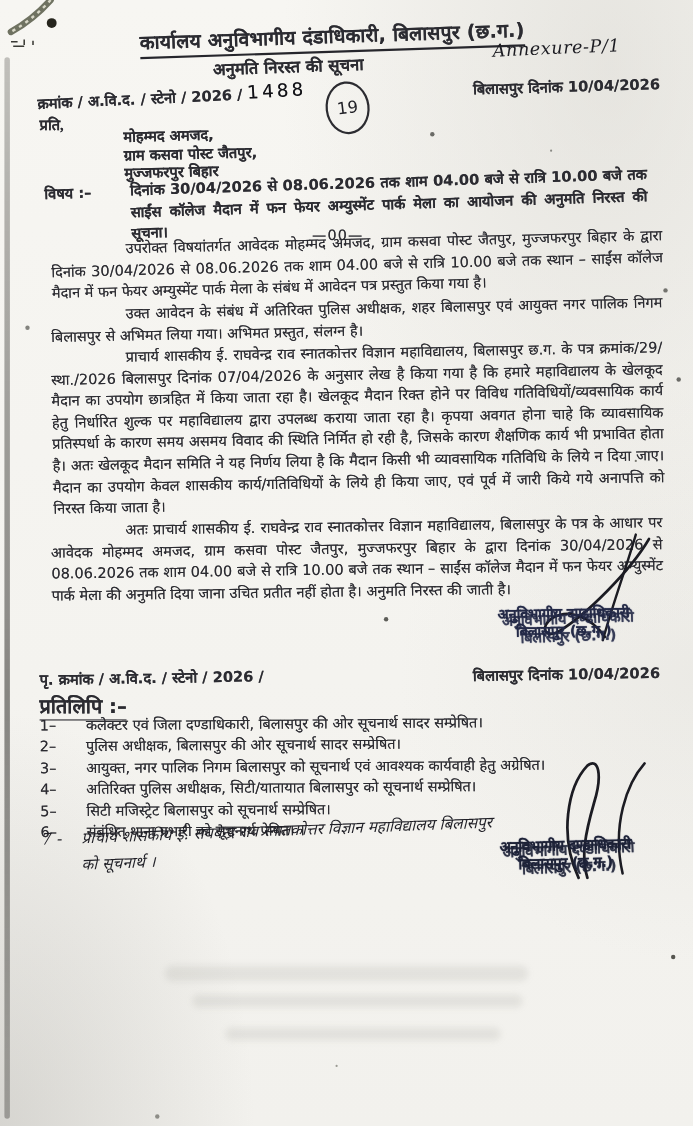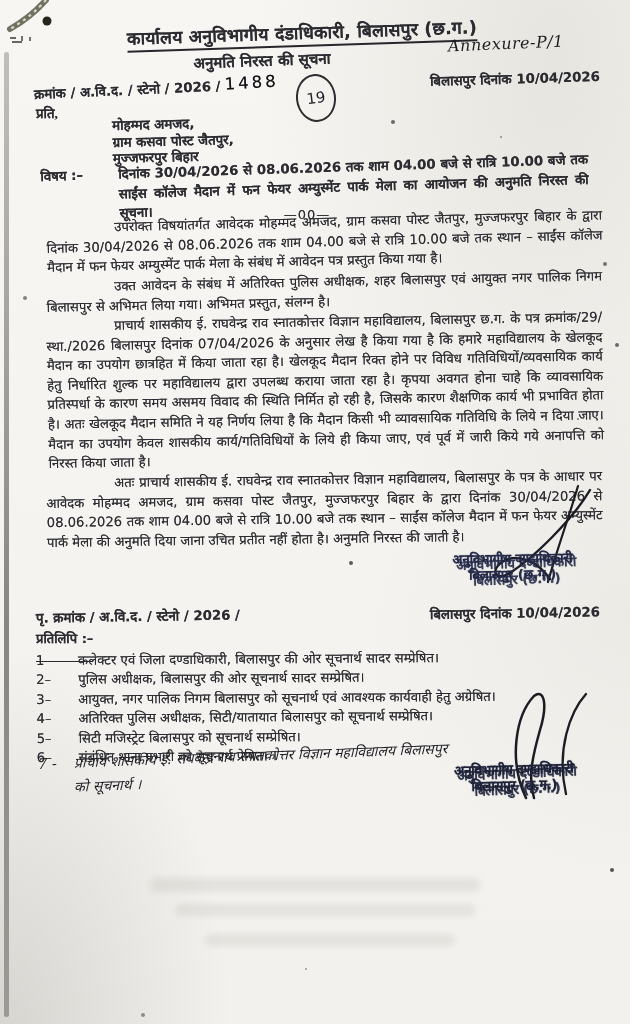--- a/index.html
+++ b/index.html
@@ -65,21 +65,21 @@
     text-shadow:0 0 1px rgba(32,38,75,.75);}
   .stamp .ghost{position:absolute;left:4px;top:5px;width:100%;opacity:.9;transform:rotate(-1deg);}
   .stamp1{left:425px;top:551px;width:175px;transform:rotate(-1deg);}
   .stamp2{left:418px;top:762px;width:192px;font-size:13.5px;transform:rotate(-1.5deg);
     letter-spacing:-.4px;color:#1d2236;}
   .stamp2 .ghost{left:3px;top:4px;}
 
   
   .footer-left{left:36px;top:607px;font-size:13.3px;transform:rotate(-.9deg);}
   .footer-right{left:388px;top:604px;width:212px;text-align:right;font-size:13.3px;transform:rotate(-.9deg);}
-  .copies-label{left:36px;top:629px;font-size:13px;border-bottom:1.6px solid #2a2a30;padding-bottom:14px;}
+  .copies-label{left:36px;top:629px;font-size:18px;border-bottom:1.6px solid #2a2a30;padding-bottom:1px;}
   .copies{left:36px;top:651px;width:566px;transform:rotate(-.4deg);transform-origin:left top;}
   .copy-row{display:flex;font-size:13.2px;line-height:19.4px;}
   .copy-num{width:42px;flex:none;}
   .item7{left:38px;top:752px;width:420px;font-family:"DejaVu Serif","Liberation Serif",serif;
     font-style:italic;font-size:14px;line-height:24px;color:#1f1f26;
     transform:rotate(-2.2deg) skewX(-2deg);transform-origin:left top;display:flex;}
   .item7 .num{width:36px;flex:none;font-size:14.5px;}
 </style>
 </head>
 <body>

